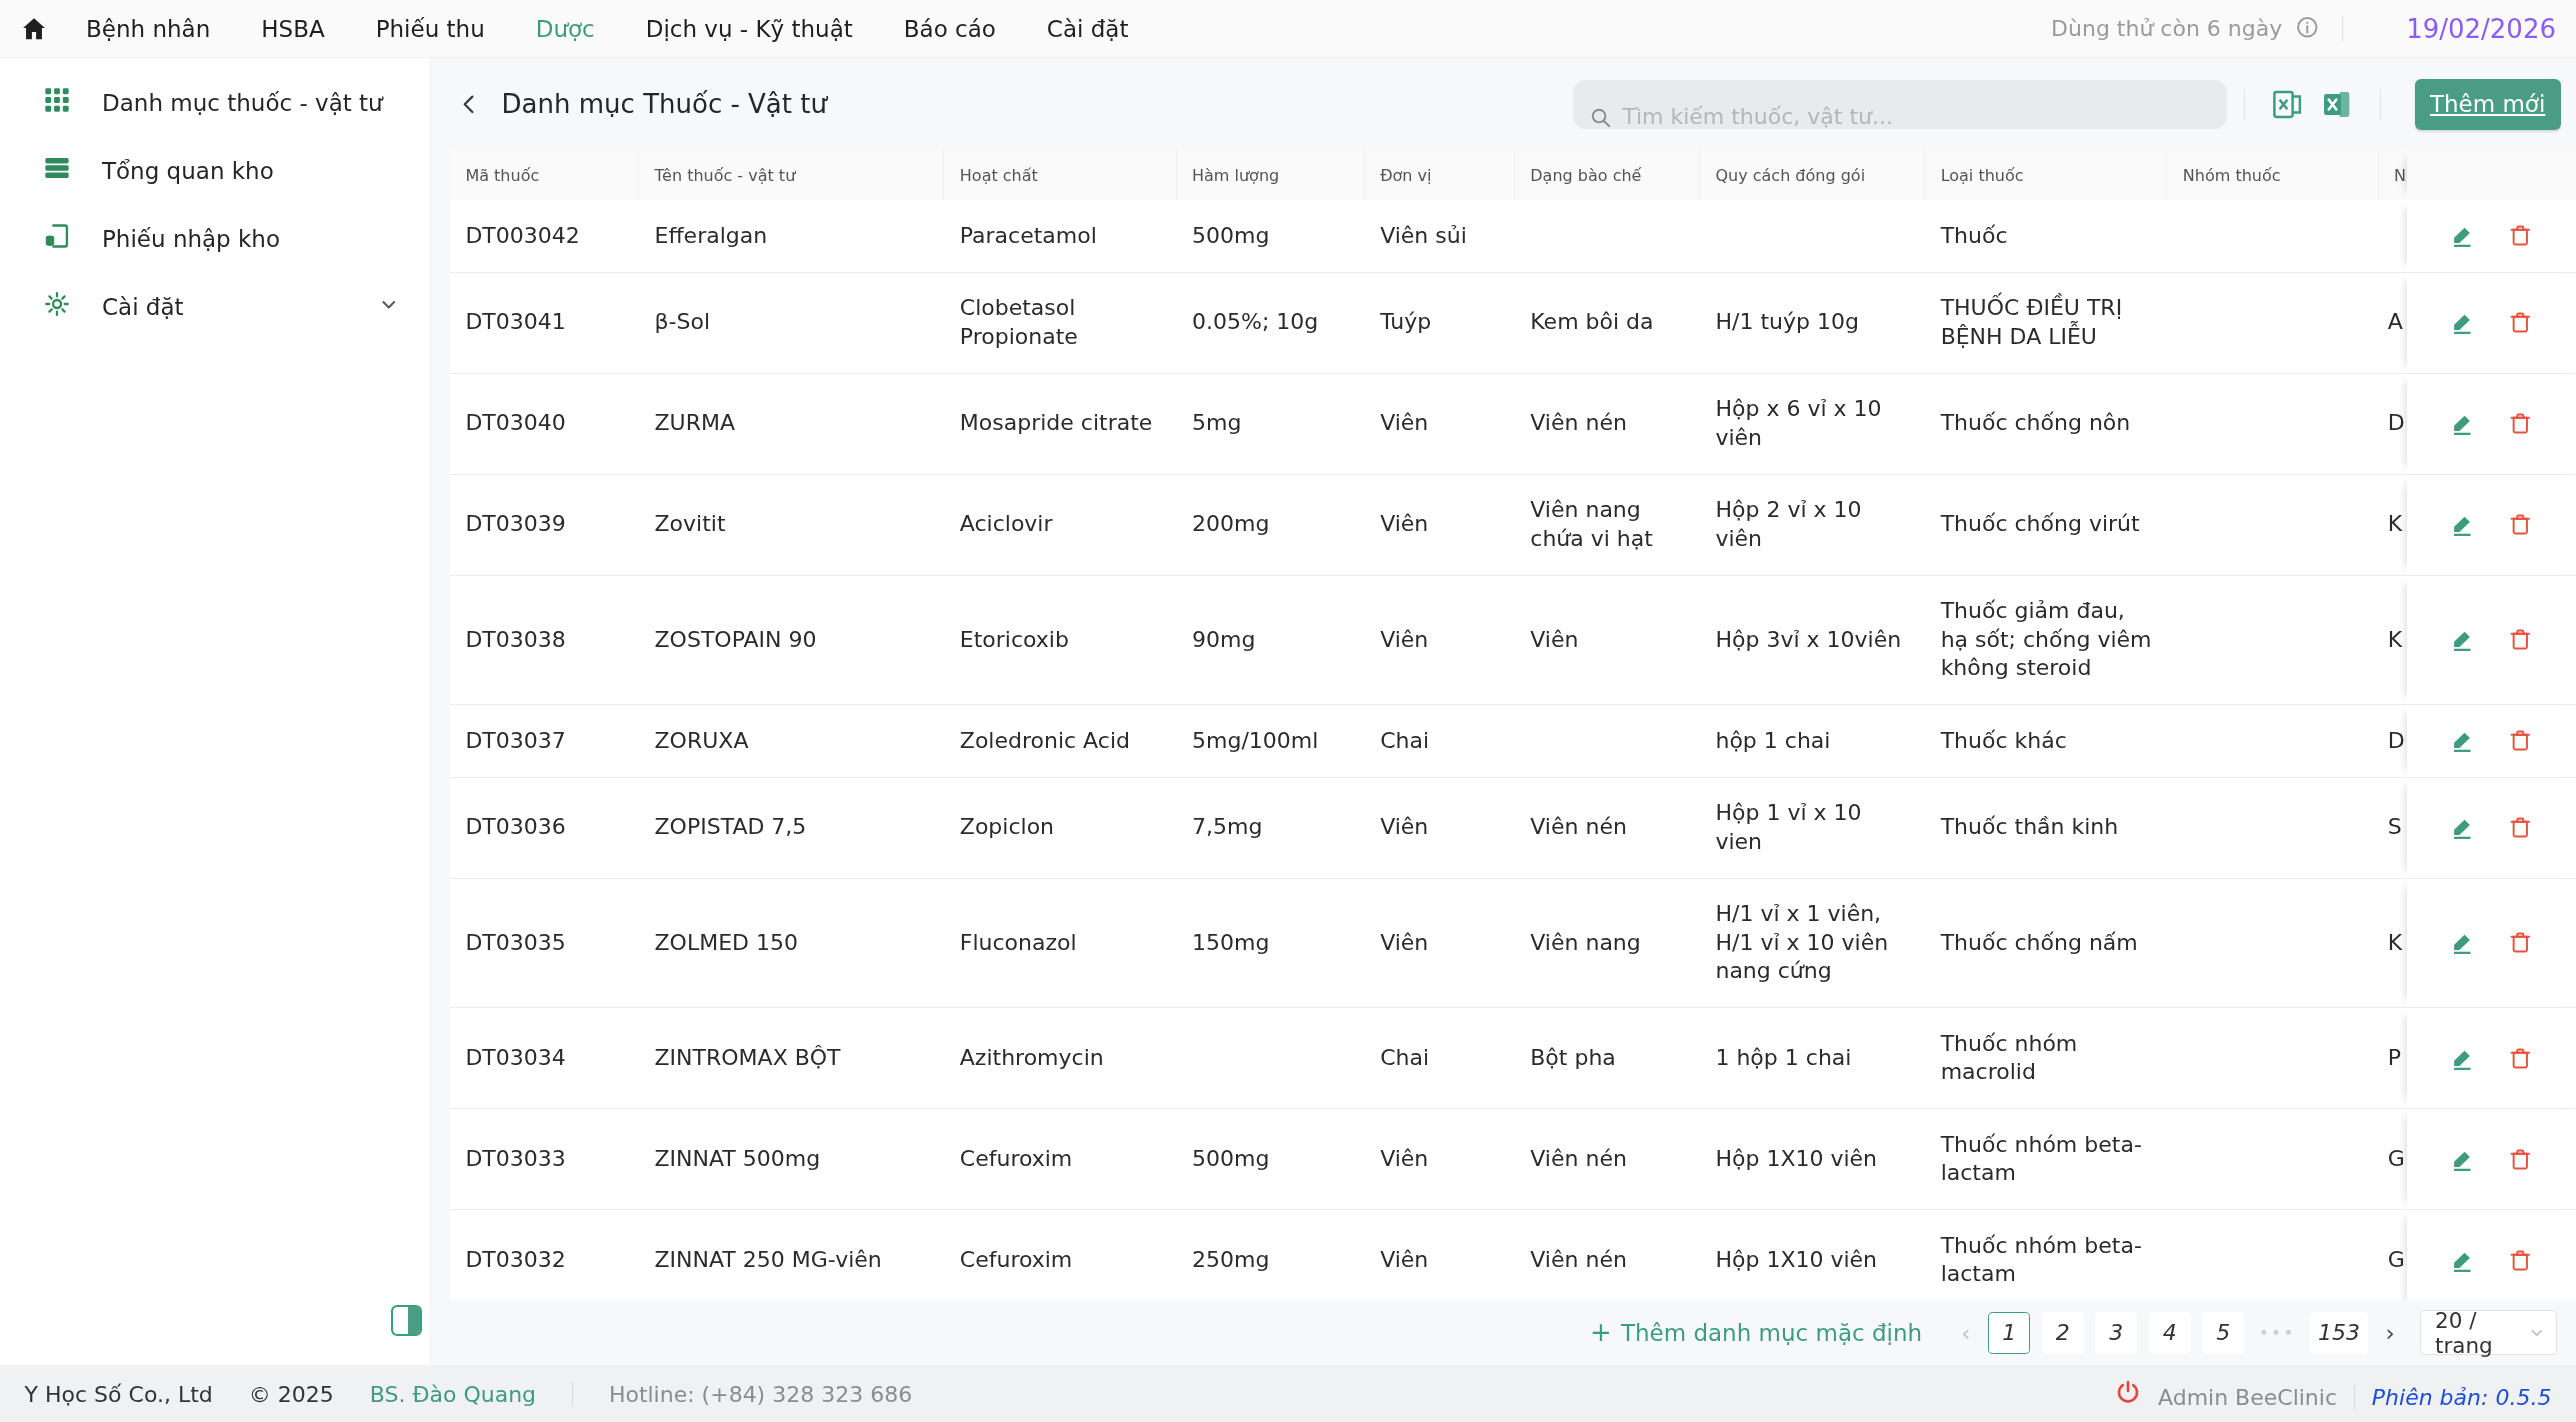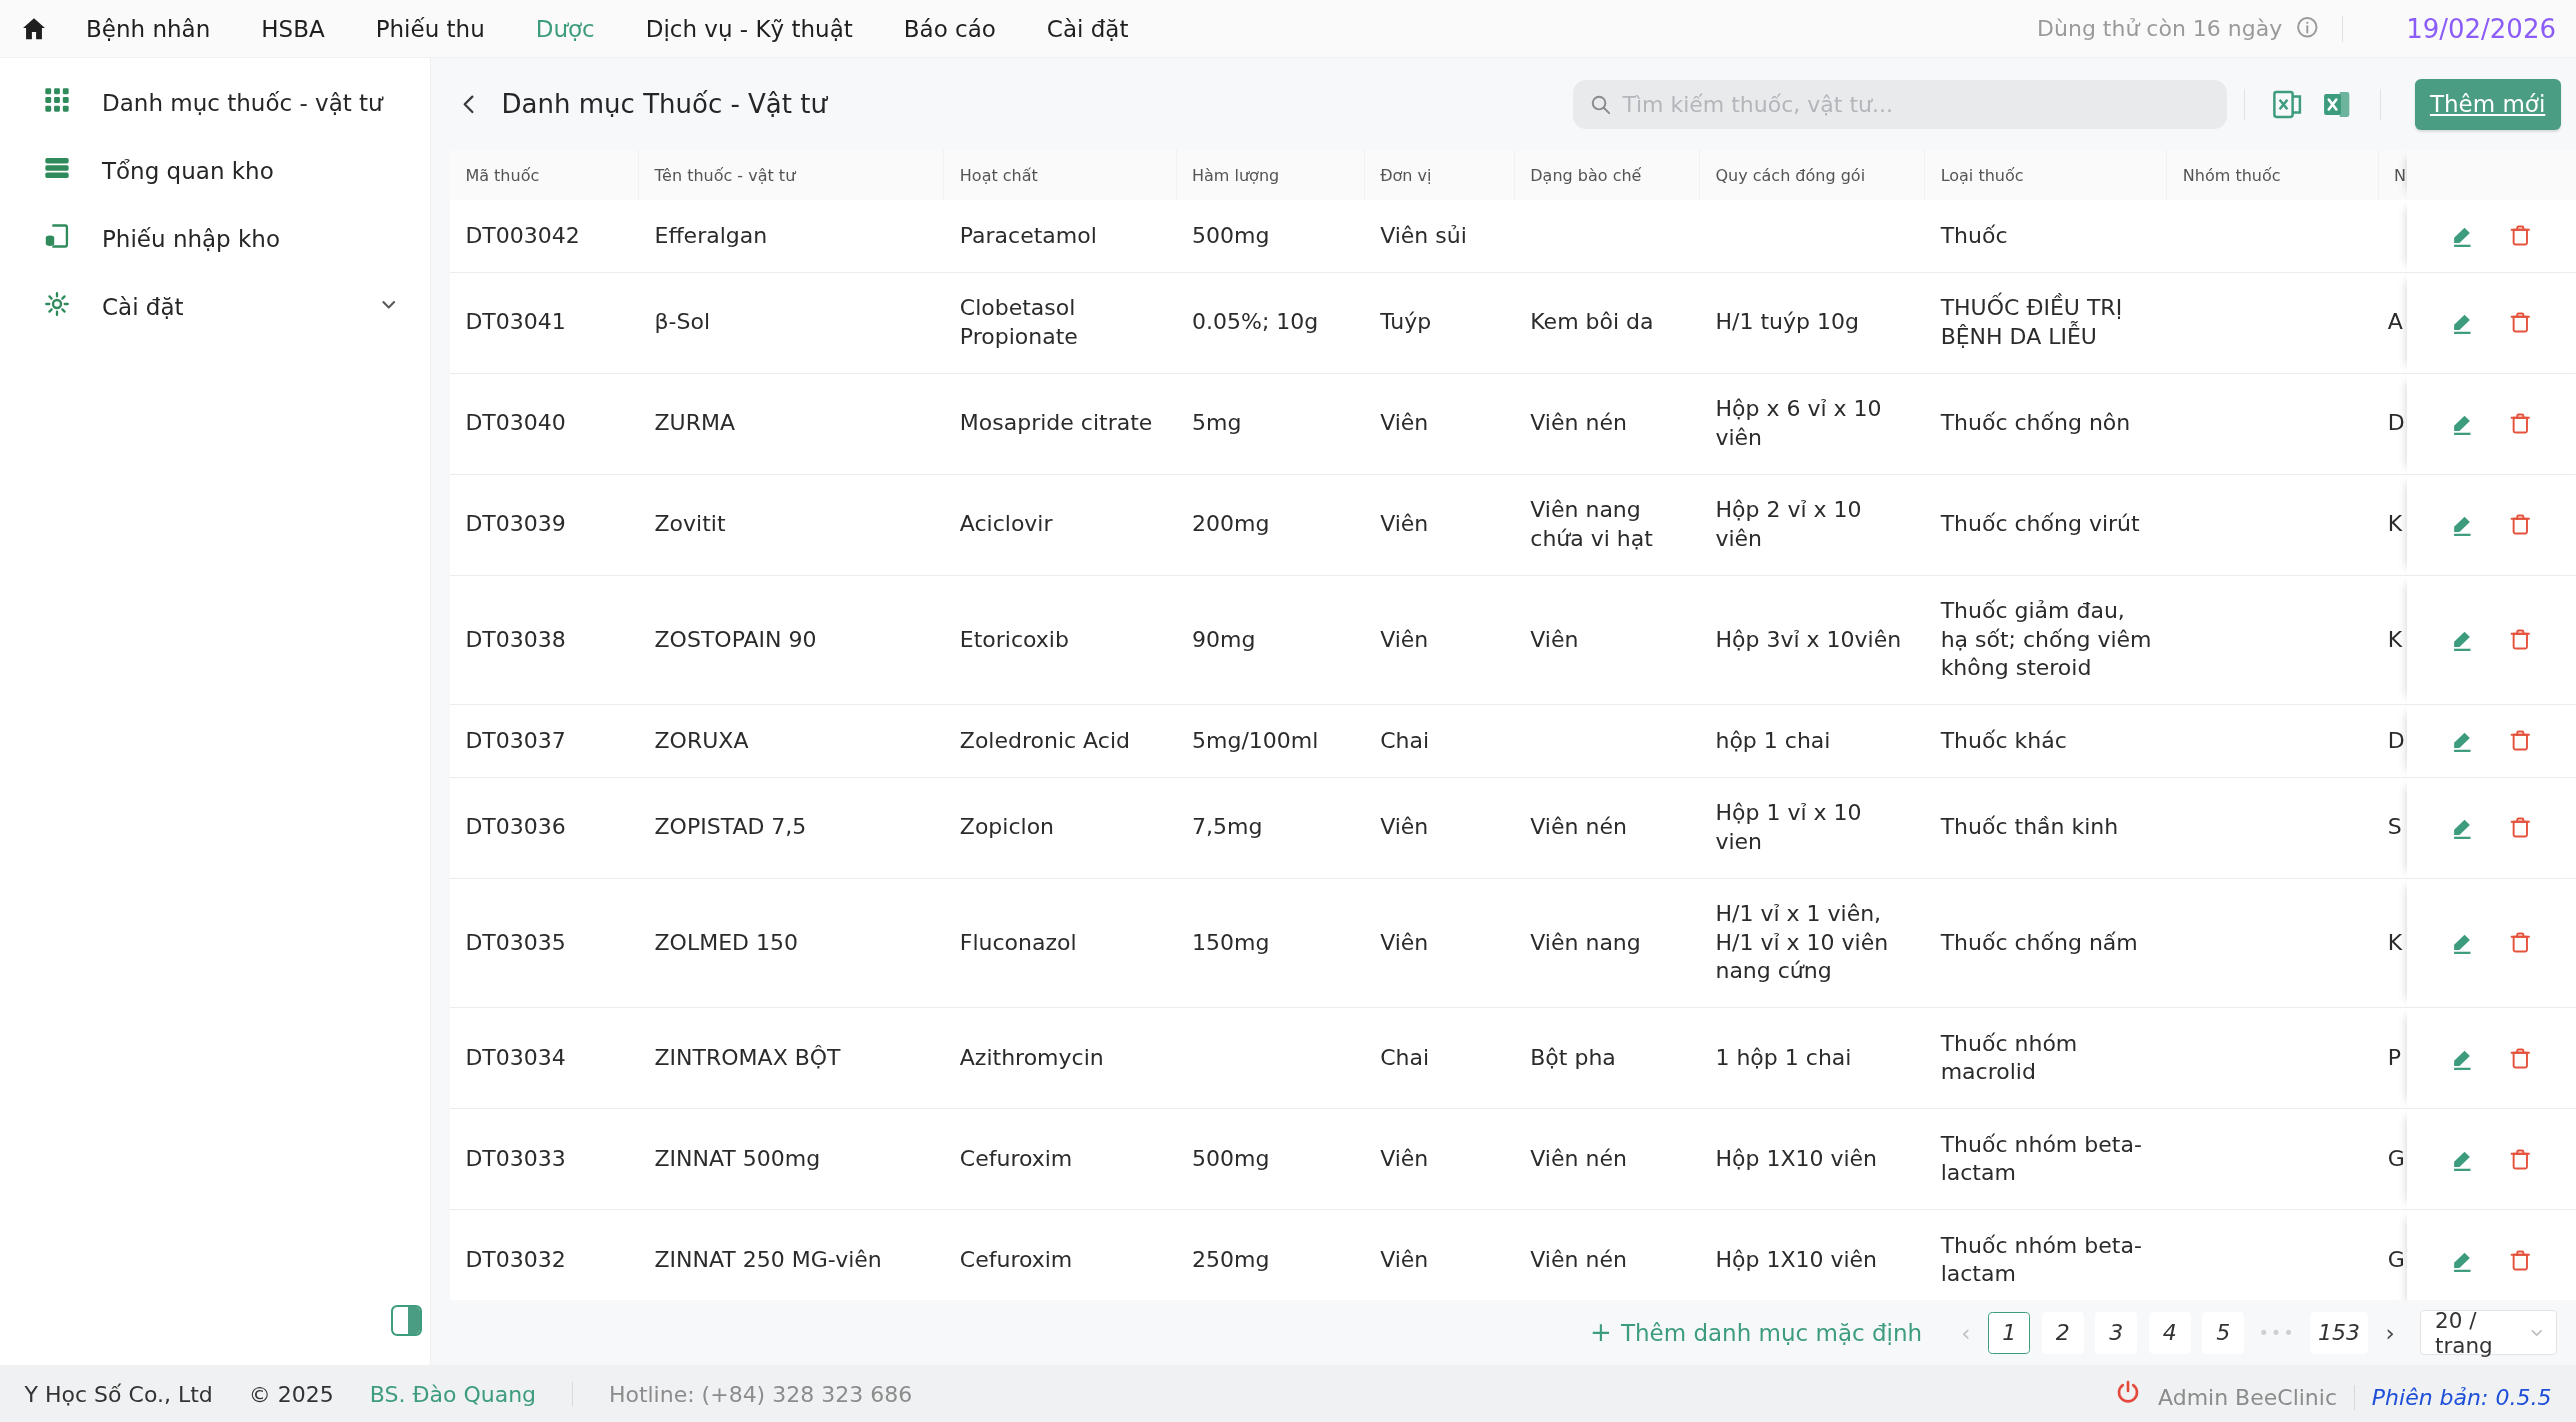--- a/index.html
+++ b/index.html
@@ -29,21 +29,21 @@
   .collapse-toggle { position:absolute; right:7.7px; bottom:29px; width:31px; height:31px;
     border:2.3px solid #3d9c7e; border-radius:6.2px; background:#fff; overflow:hidden; cursor:pointer; }
   .collapse-toggle .half { position:absolute; top:0; right:0; bottom:0; width:46%; background:#4a9d82; }
 
   
   .main { flex:1 1 auto; display:flex; flex-direction:column; background:#f7f8fa; min-width:0; }
   .page-header { height:92px; flex:0 0 92px; display:flex; align-items:center; padding:0 15.4px 0 26px; }
   .back-btn { display:flex; align-items:center; cursor:pointer; }
   .page-title { font-size:26px; font-weight:500; color:#262626; margin-left:20px; white-space:nowrap; }
   .search-box { margin-left:auto; width:654px; height:49px; background:#e9eaec; border-radius:13px;
-    display:flex; align-items:center; padding:0 15.4px; gap:10.8px; }
+    display:flex; align-items:flex-end; padding:0 15.4px; gap:10.8px; }
   .search-box input { border:none; outline:none; background:transparent; flex:1; font-size:22px;
     color:#262626; font-family:inherit; }
   .search-box input::placeholder { color:#b3b6bb; }
   .hdr-div { width:0.8px; height:31px; background:#e3e3e3; margin:0 17px; }
   .excel-btn { display:flex; align-items:center; cursor:pointer; margin:0 7.7px; }
   .add-btn { width:146px; height:51px; background:#4a9d82; color:#fff; font-size:23px;
     border:none; border-radius:6.2px; cursor:pointer; font-family:inherit; margin-left:17px;
     box-shadow:0 1.5px 2.3px rgba(0,0,0,0.12);text-decoration:underline; }
 
   
@@ -110,21 +110,21 @@
     <nav class="nav-items">
         <span class="nav-item">Bệnh nhân</span>
         <span class="nav-item">HSBA</span>
         <span class="nav-item">Phiếu thu</span>
         <span class="nav-item active">Dược</span>
         <span class="nav-item">Dịch vụ - Kỹ thuật</span>
         <span class="nav-item">Báo cáo</span>
         <span class="nav-item">Cài đặt</span>
       </nav>
     <div class="topnav-right">
-      <span class="trial-text">Dùng thử còn 16 ngày</span>
+      <span class="trial-text">Dùng thử còn 6 ngày</span>
       <span><svg viewBox="0 0 24 24" width="24.6" height="24.6" fill="none" stroke="#9a9a9a" stroke-width="1.9">
             <circle cx="12" cy="12" r="9"></circle>
             <path d="M12 11v6" stroke-linecap="round"></path>
             <circle cx="12" cy="7.6" r="1.1" fill="#9a9a9a" stroke="none"></circle>
           </svg></span>
       <span class="v-divider"></span>
       <span class="nav-date">19/02/2026</span>
     </div>
   </header>
 

